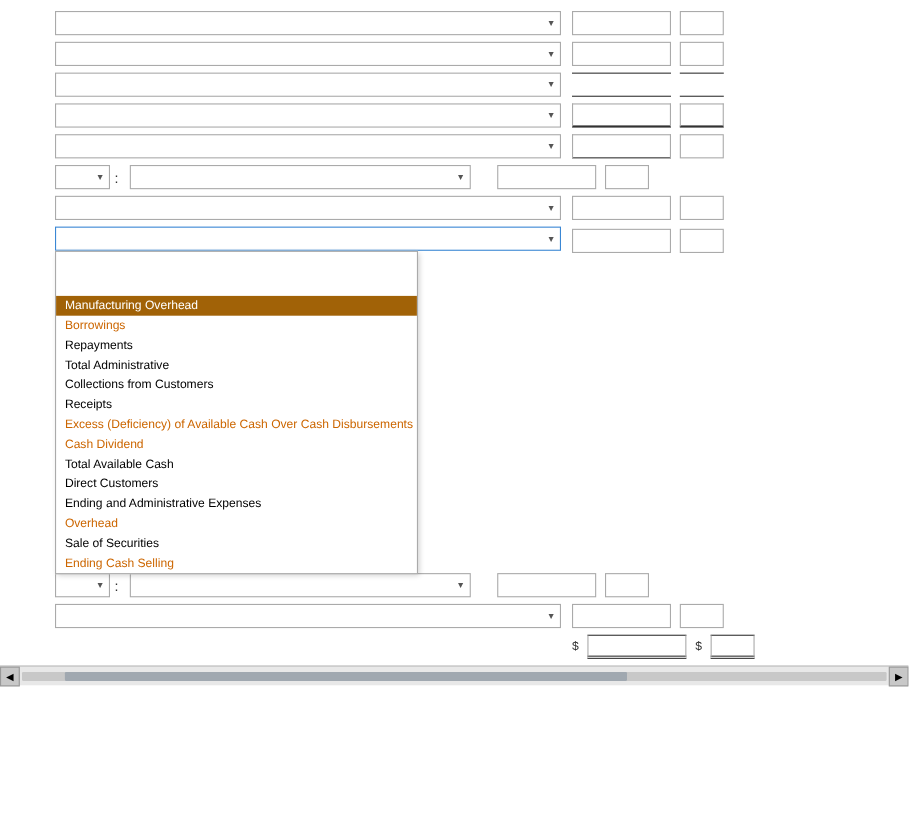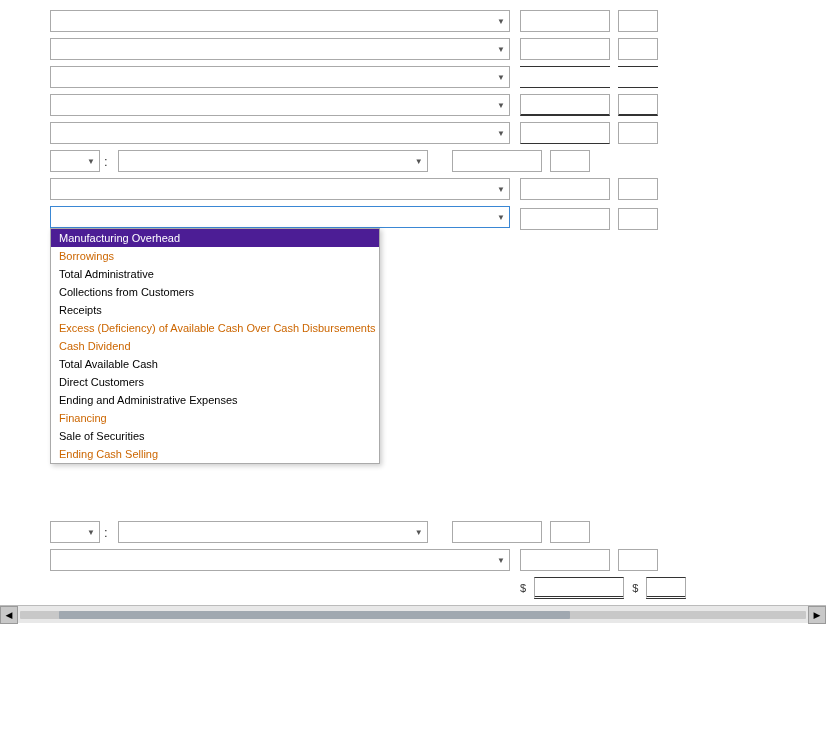--- a/index.html
+++ b/index.html
@@ -147,22 +147,23 @@
     .dropdown-item.selected {
       background: #1e5fa8;
       color: #fff;
     }
 
     .dropdown-item.orange {
       color: #cc6600;
     }
 
     .dropdown-item.orange.selected {
-      background: #4c1d95;
+      background: #a16207;
       color: #fff;
+      margin-top: 40px;
     }
 
     .dollar-prefix {
       font-size: 11px;
       color: #333;
     }
 
     .double-underline {
       border-bottom: 3px double #333;
     }
@@ -302,29 +303,30 @@
     <div class="left-col" style="position:relative;">
 
       <div class="dropdown-trigger">
         <span></span>
         <span class="arrow">▼</span>
       </div>
 
       <div class="dropdown-list">
         <div class="dropdown-item orange selected">Manufacturing Overhead</div>
         <div class="dropdown-item orange">Borrowings</div>
+        <div class="dropdown-item">Repayments</div>
         <div class="dropdown-item">Total Administrative</div>
         <div class="dropdown-item">Collections from Customers</div>
         <div class="dropdown-item">Receipts</div>
         <div class="dropdown-item orange">Excess (Deficiency) of Available Cash Over Cash Disbursements</div>
         <div class="dropdown-item orange">Cash Dividend</div>
         <div class="dropdown-item">Total Available Cash</div>
         <div class="dropdown-item">Direct Customers</div>
         <div class="dropdown-item">Ending and Administrative Expenses</div>
-        <div class="dropdown-item orange">Financing</div>
+        <div class="dropdown-item orange">Overhead</div>
         <div class="dropdown-item">Sale of Securities</div>
         <div class="dropdown-item orange">Ending Cash Selling</div>
 
       </div>
     </div>
     <div class="right-inputs" style="margin-top:2px;">
       <input class="input-box" type="text" value="" style="">
       <input class="input-box-small" type="text" value="" style="">
     </div>
   </div>

